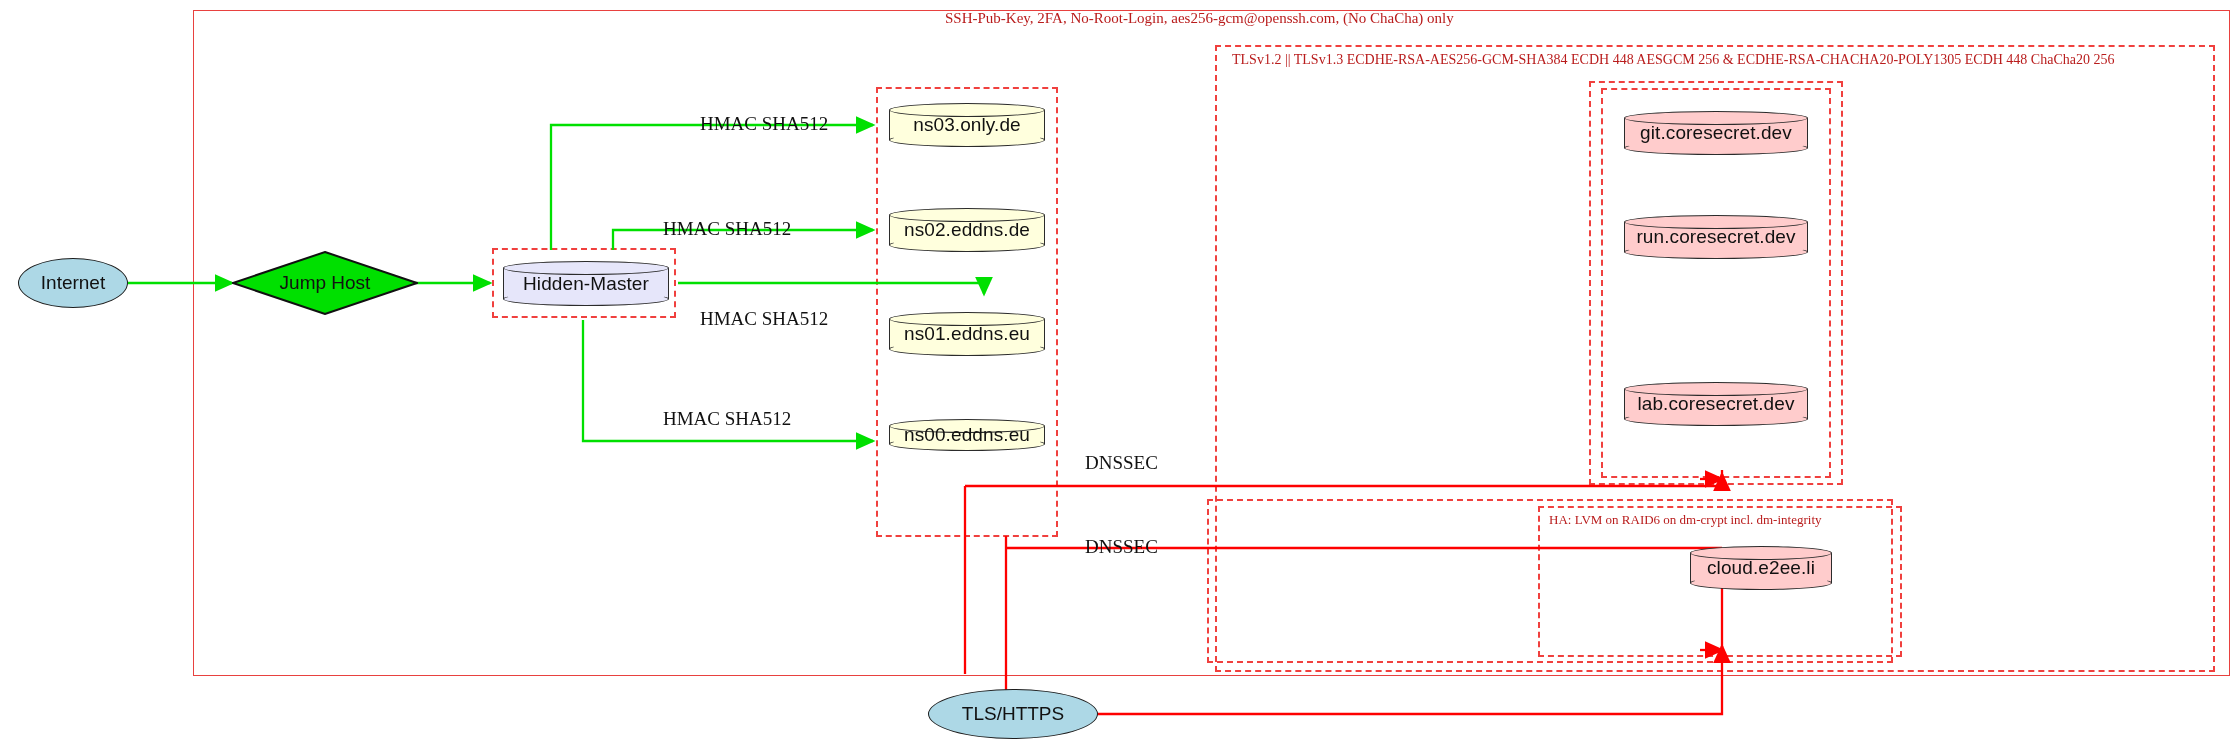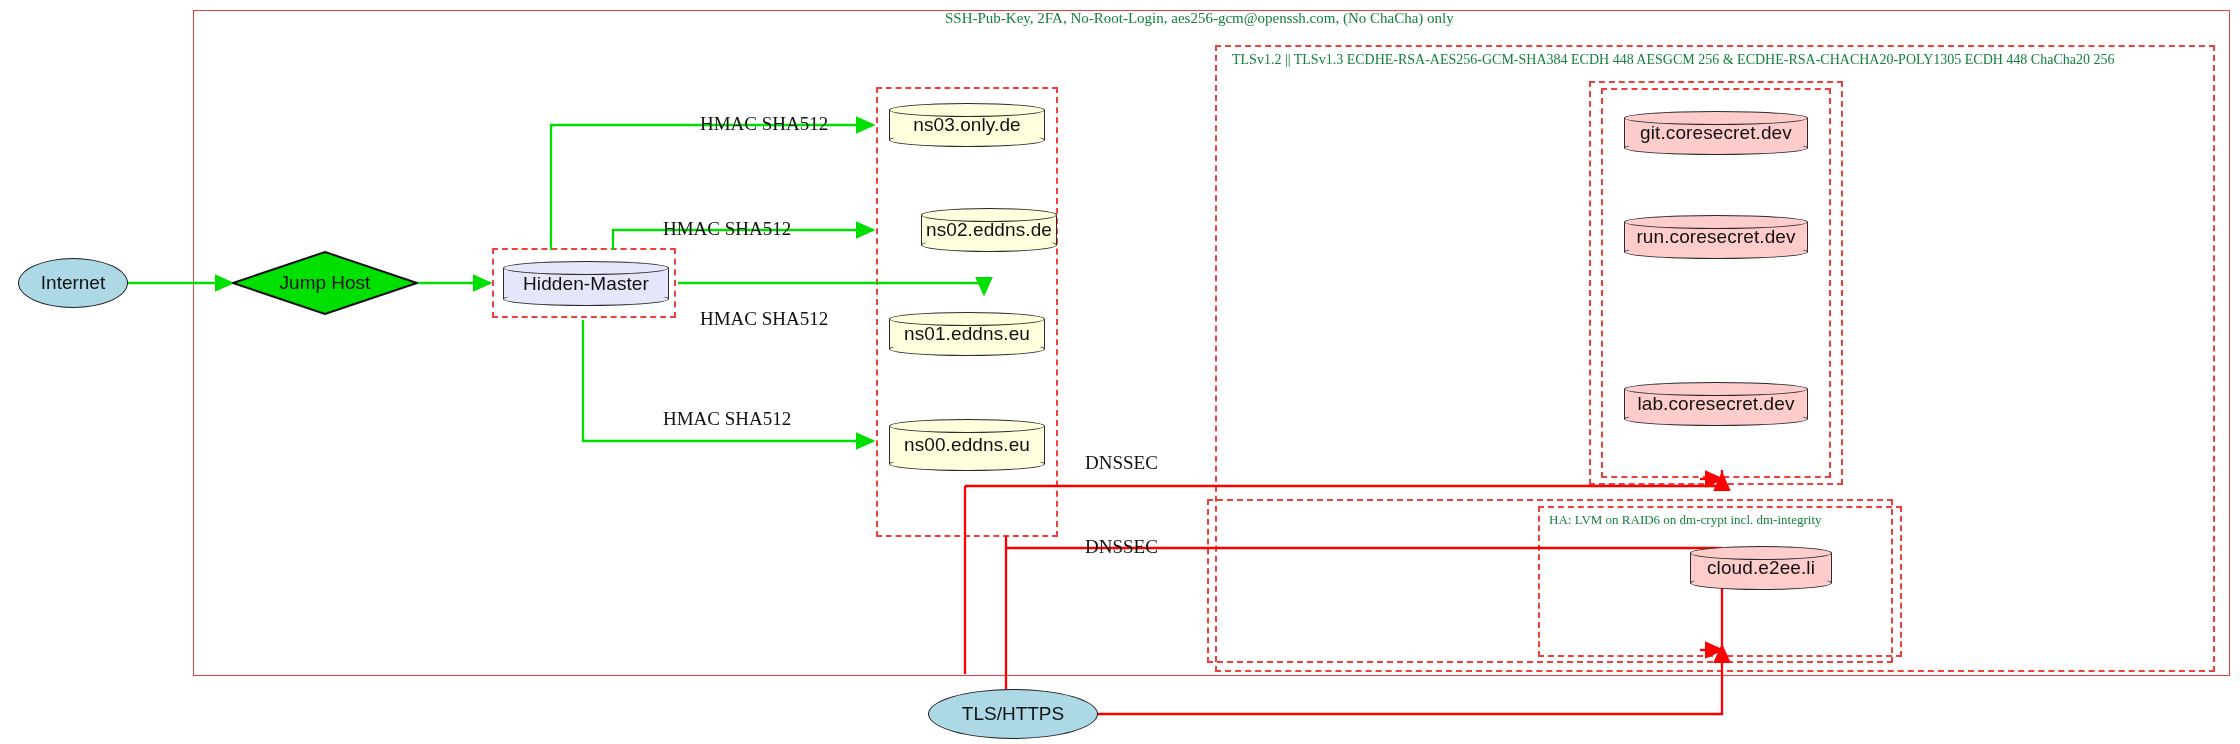--- a/index.html
+++ b/index.html
@@ -5,21 +5,21 @@
   html,body{margin:0;padding:0;background:#ffffff;}
   body{font-family:"Liberation Sans", sans-serif;}
   #canvas{position:relative;width:2240px;height:744px;background:#ffffff;overflow:hidden;}
   svg#wires{position:absolute;left:0;top:0;width:2240px;height:744px;pointer-events:none;}
 
   
   .cluster{position:absolute;box-sizing:border-box;}
   .cluster.solid{border:1.6px solid #e8413f;}
   .cluster.dashed{border:2px dashed #f0403e;}
   .cluster-label{position:absolute;white-space:nowrap;font-family:"Liberation Serif", serif;
-      color:#15803d;background:transparent;text-align:right;}
+      color:#b91c1c;background:transparent;text-align:right;}
   .cyl{position:absolute;}
   .cyl .body{position:absolute;left:0;right:0;top:7px;bottom:7px;border-left:1.8px solid #2b2b2b;
       border-right:1.8px solid #2b2b2b;}
   .cyl .top{position:absolute;left:0;right:0;top:0;height:14px;border:1.8px solid #2b2b2b;
       border-radius:50%/50%;box-sizing:border-box;}
   .cyl .bottom{position:absolute;left:0;right:0;bottom:0;height:14px;border:1.8px solid #2b2b2b;
       border-radius:50%/50%;box-sizing:border-box;border-top-color:transparent;}
   .cyl .label{position:absolute;left:0;right:0;top:0;bottom:0;display:flex;align-items:center;
       justify-content:center;font-size:19px;color:#111;letter-spacing:.1px;z-index:3;}
 
@@ -112,35 +112,35 @@
     <div class="label">Hidden-Master</div>
   </div>
 
   <div class="cyl" style="left:889px;top:103px;width:156px;height:44px;">
     <div class="body" style="background:#ffffdd;"></div>
     <div class="bottom" style="background:#ffffdd;"></div>
     <div class="top" style="background:#ffffdd;"></div>
     <div class="label">ns03.only.de</div>
   </div>
 
-  <div class="cyl" style="left:889px;top:208px;width:136px;height:44px;margin-left:32px;">
+  <div class="cyl" style="left:889px;top:208px;width:156px;height:44px;">
     <div class="body" style="background:#ffffdd;"></div>
     <div class="bottom" style="background:#ffffdd;"></div>
     <div class="top" style="background:#ffffdd;"></div>
     <div class="label">ns02.eddns.de</div>
   </div>
 
   <div class="cyl" style="left:889px;top:312px;width:156px;height:44px;">
     <div class="body" style="background:#ffffdd;"></div>
     <div class="bottom" style="background:#ffffdd;"></div>
     <div class="top" style="background:#ffffdd;"></div>
     <div class="label">ns01.eddns.eu</div>
   </div>
 
-  <div class="cyl" style="left:889px;top:419px;width:156px;height:52px;">
+  <div class="cyl" style="left:889px;top:419px;width:156px;height:32px;">
     <div class="body" style="background:#ffffdd;"></div>
     <div class="bottom" style="background:#ffffdd;"></div>
     <div class="top" style="background:#ffffdd;"></div>
     <div class="label">ns00.eddns.eu</div>
   </div>
 
   <div class="cyl" style="left:1624px;top:111px;width:184px;height:44px;">
     <div class="body" style="background:#ffcccc;"></div>
     <div class="bottom" style="background:#ffcccc;"></div>
     <div class="top" style="background:#ffcccc;"></div>

